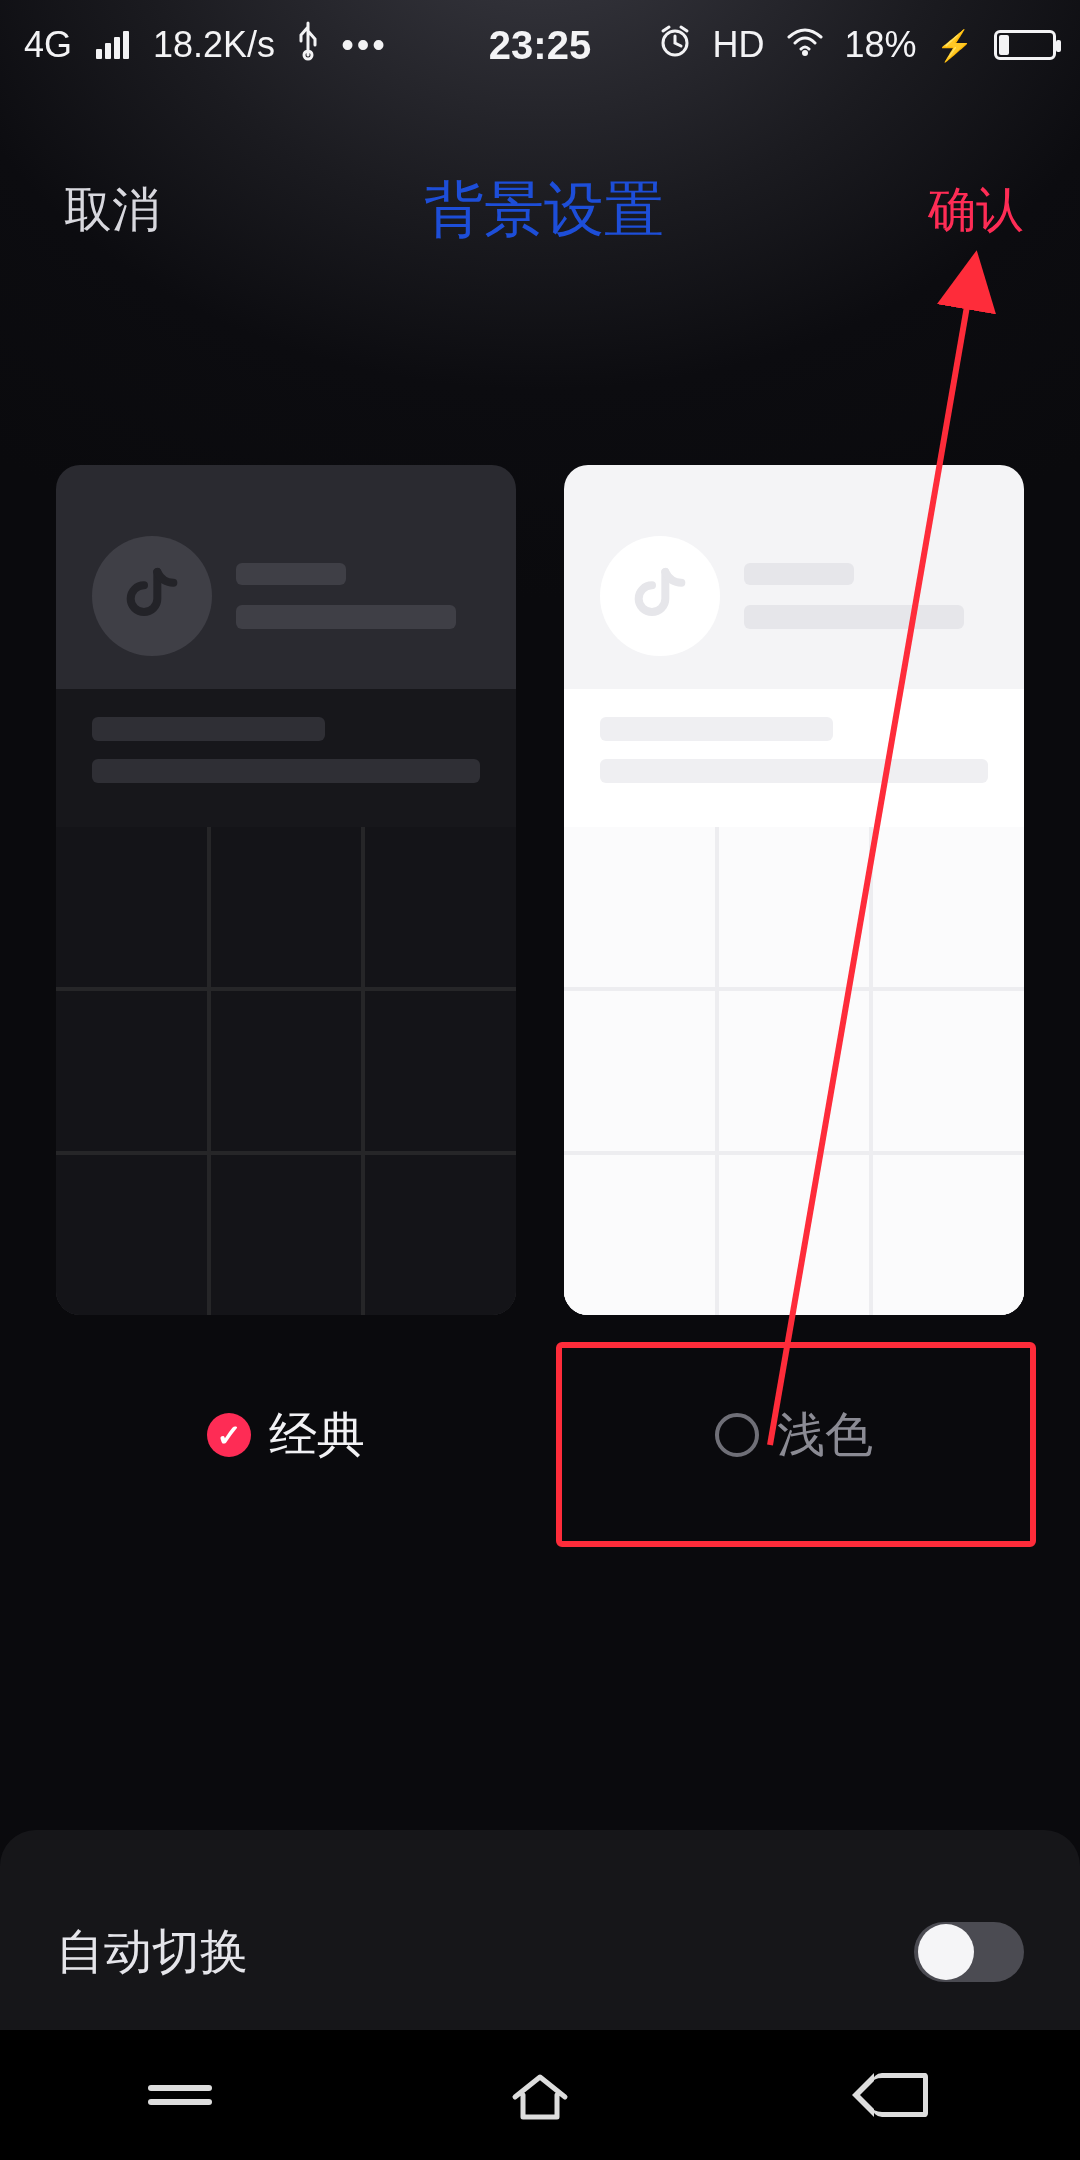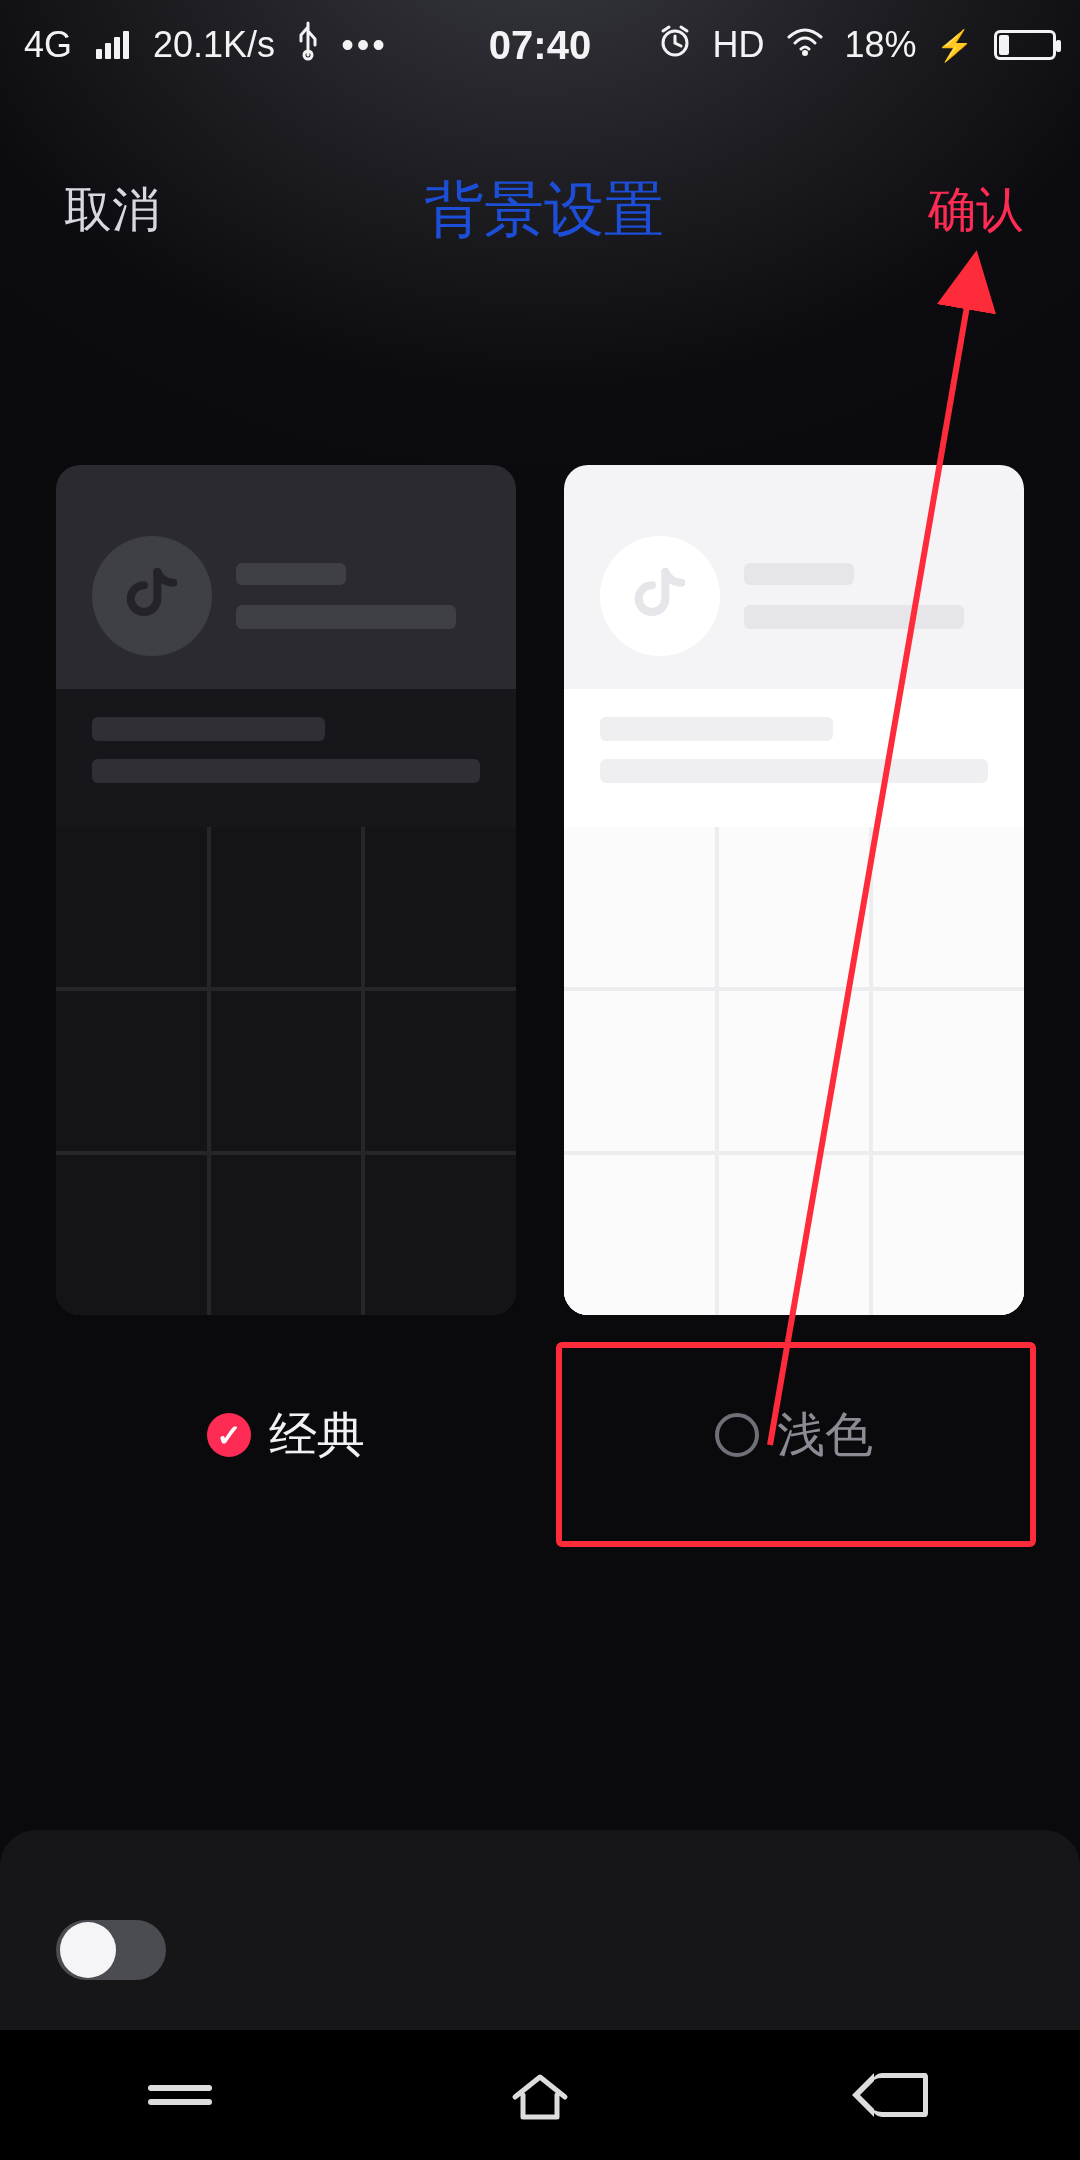--- a/index.html
+++ b/index.html
@@ -181,29 +181,29 @@
 
 <div class="status-bar">
   <div class="status-left">
     <span>4G</span>
     <span class="sig-bars">
         <span></span>
         <span></span>
         <span></span>
         <span></span>
       </span>
-    <span>20.1K/s</span>
+    <span>18.2K/s</span>
     <span>
       <svg width="26" height="40" viewBox="0 0 26 40">
           <path d="M13 2 L13 34 M13 6 L6 14 L6 20 M13 10 L20 18 L20 24 M9 34 a4 4 0 1 0 8 0 a4 4 0 1 0 -8 0" stroke="#f3f3f5" stroke-width="3" fill="none" stroke-linecap="round"></path>
         </svg>
     </span>
     <span class="dots">•••</span>
   </div>
-  <div class="status-center">07:40</div>
+  <div class="status-center">23:25</div>
   <div class="status-right">
     <span class="alarm-icon">
       <svg width="36" height="36" viewBox="0 0 36 36">
           <circle cx="18" cy="20" r="12" stroke="#f3f3f5" stroke-width="3" fill="none"></circle>
           <path d="M18 13 L18 20 L24 23 M6 8 L12 4 M30 8 L24 4" stroke="#f3f3f5" stroke-width="3" fill="none" stroke-linecap="round"></path>
         </svg>
     </span>
     <span>HD</span>
     <span class="wifi-icon">
       <svg width="40" height="32" viewBox="0 0 40 32">
@@ -310,20 +310,21 @@
 <svg class="anno-arrow" width="1080" height="2160">
   <defs>
     <marker id="ah" viewBox="0 0 12 12" refX="10" refY="6" markerWidth="10" markerHeight="10" orient="auto-start-reverse">
       <path d="M0 0 L12 6 L0 12 z" fill="#fe2c3a"></path>
     </marker>
   </defs>
   <line x1="770" y1="1445" x2="975" y2="260" stroke="#fe2c3a" stroke-width="6" marker-end="url(#ah)"></line>
 </svg>
 
 <div class="auto-row">
+  <div class="auto-label">自动切换</div>
   <div class="switch">
     <div class="knob"></div>
   </div>
 </div>
 
 <div class="sys-nav">
   <div class="sys-btn">
     <div class="sys-menu">
         <span></span>
         <span></span>

